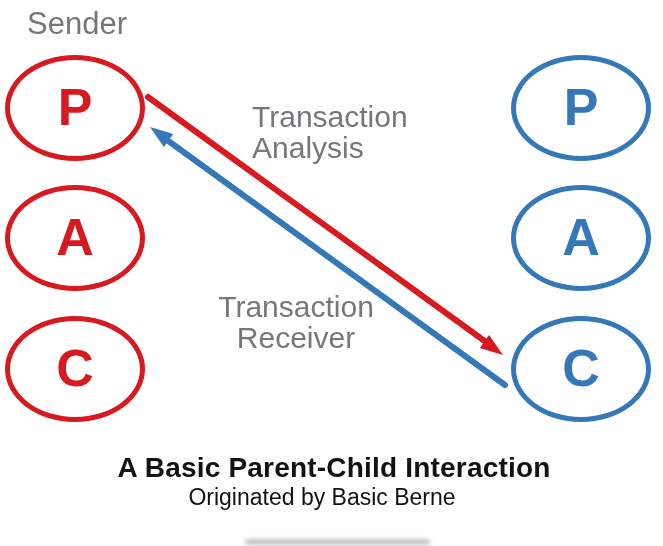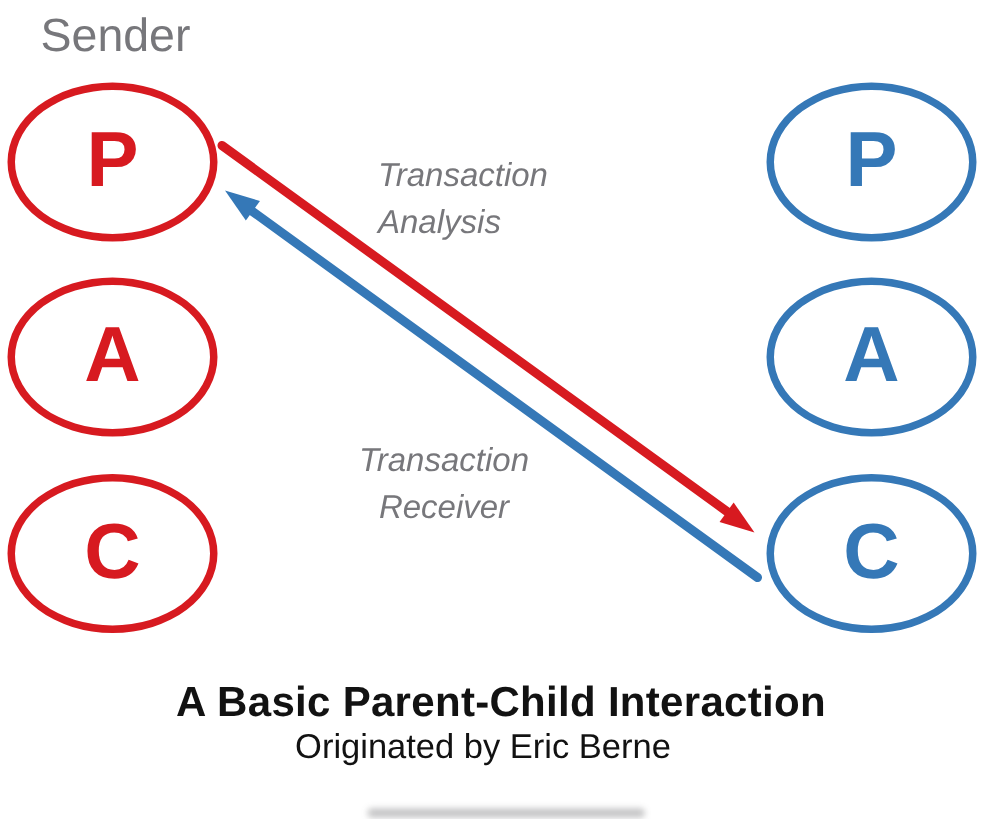--- a/index.html
+++ b/index.html
@@ -60,22 +60,21 @@
     top: 0;
   }
   .stroke-red  { stroke: var(--red,  #d71a20); stroke-width: 6; stroke-linecap: round; }
   .stroke-blue { stroke: var(--blue, #3578b7); stroke-width: 6; stroke-linecap: round; }
   .fill-red    { fill:   var(--red,  #d71a20); }
   .fill-blue   { fill:   var(--blue, #3578b7); }
 
   
   .arrow-label {
     position: absolute;
-    font-style: italic;
-    font-size: 22px;
+    font-size: 30px;
     line-height: 31px;
     color: var(--label_gray, #77777b);
     white-space: nowrap;
   }
   .arrow-label.stimulus { left: 252px; top: 101px; text-align: left; }
   .arrow-label.response { left: 196px; top: 291px; width: 200px; text-align: center; }
 
   
   .caption {
     position: absolute;
@@ -149,18 +148,18 @@
     <div>Transaction</div>
     <div>Analysis</div>
   </div>
   <div class="arrow-label response">
     <div>Transaction</div>
     <div>Receiver</div>
   </div>
 
   <div class="caption">
     <div class="l1">A Basic Parent-Child Interaction</div>
-    <div class="l3">Originated by Eric Berne</div>
+    <div class="l3">Originated by Basic Berne</div>
   </div>
 
   <div class="smudge"></div>
 
 </div>
 
 </body></html>

